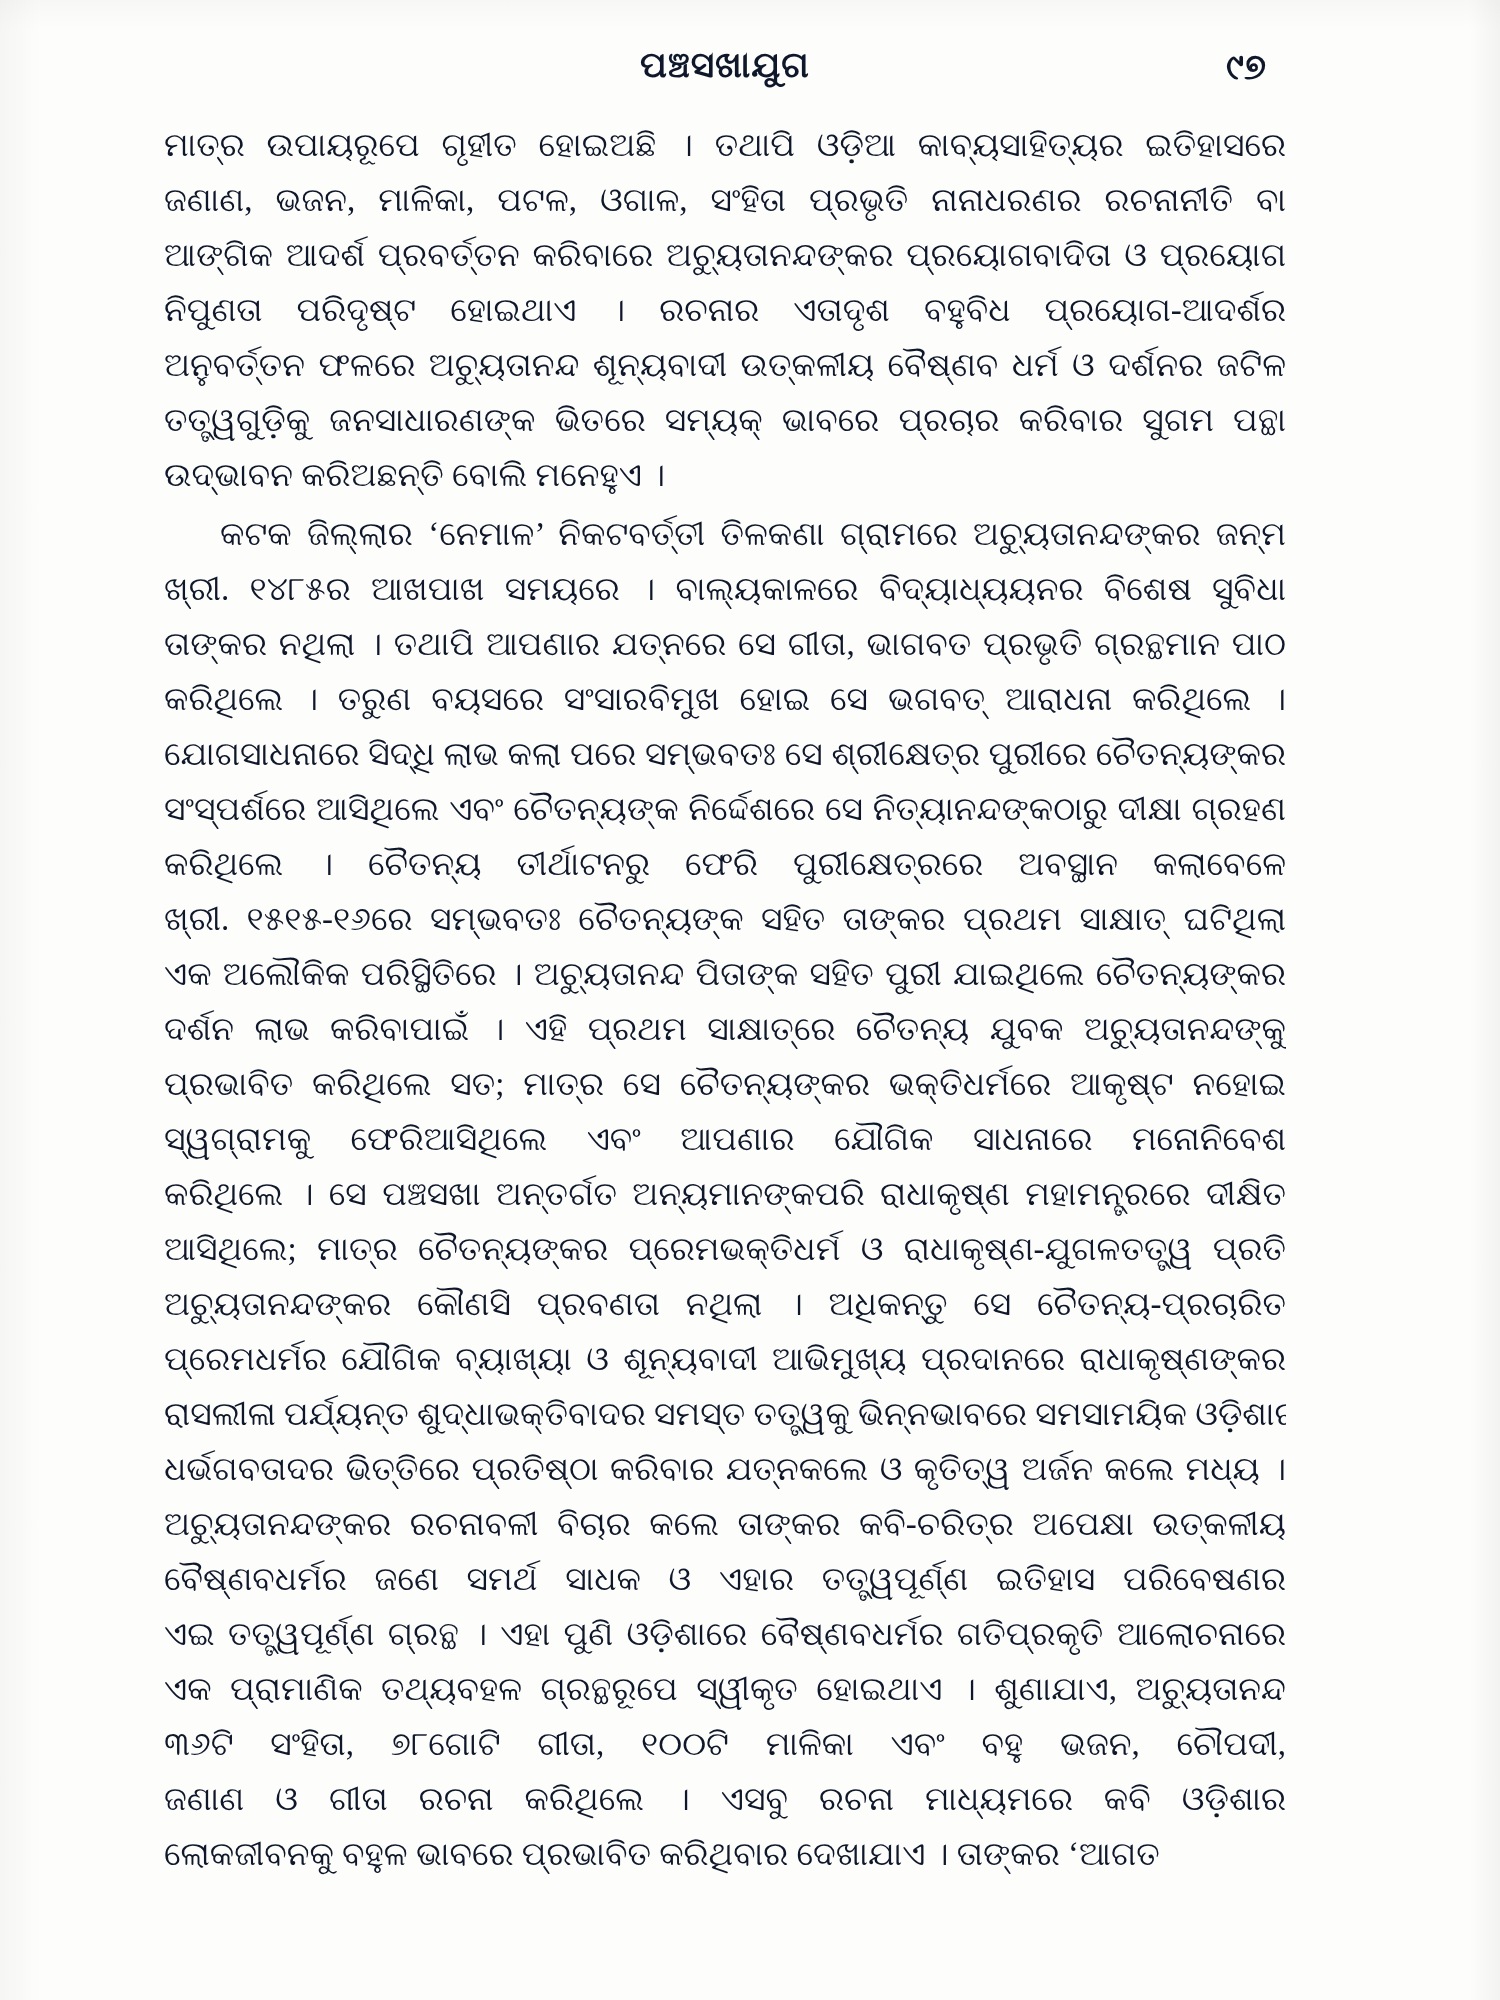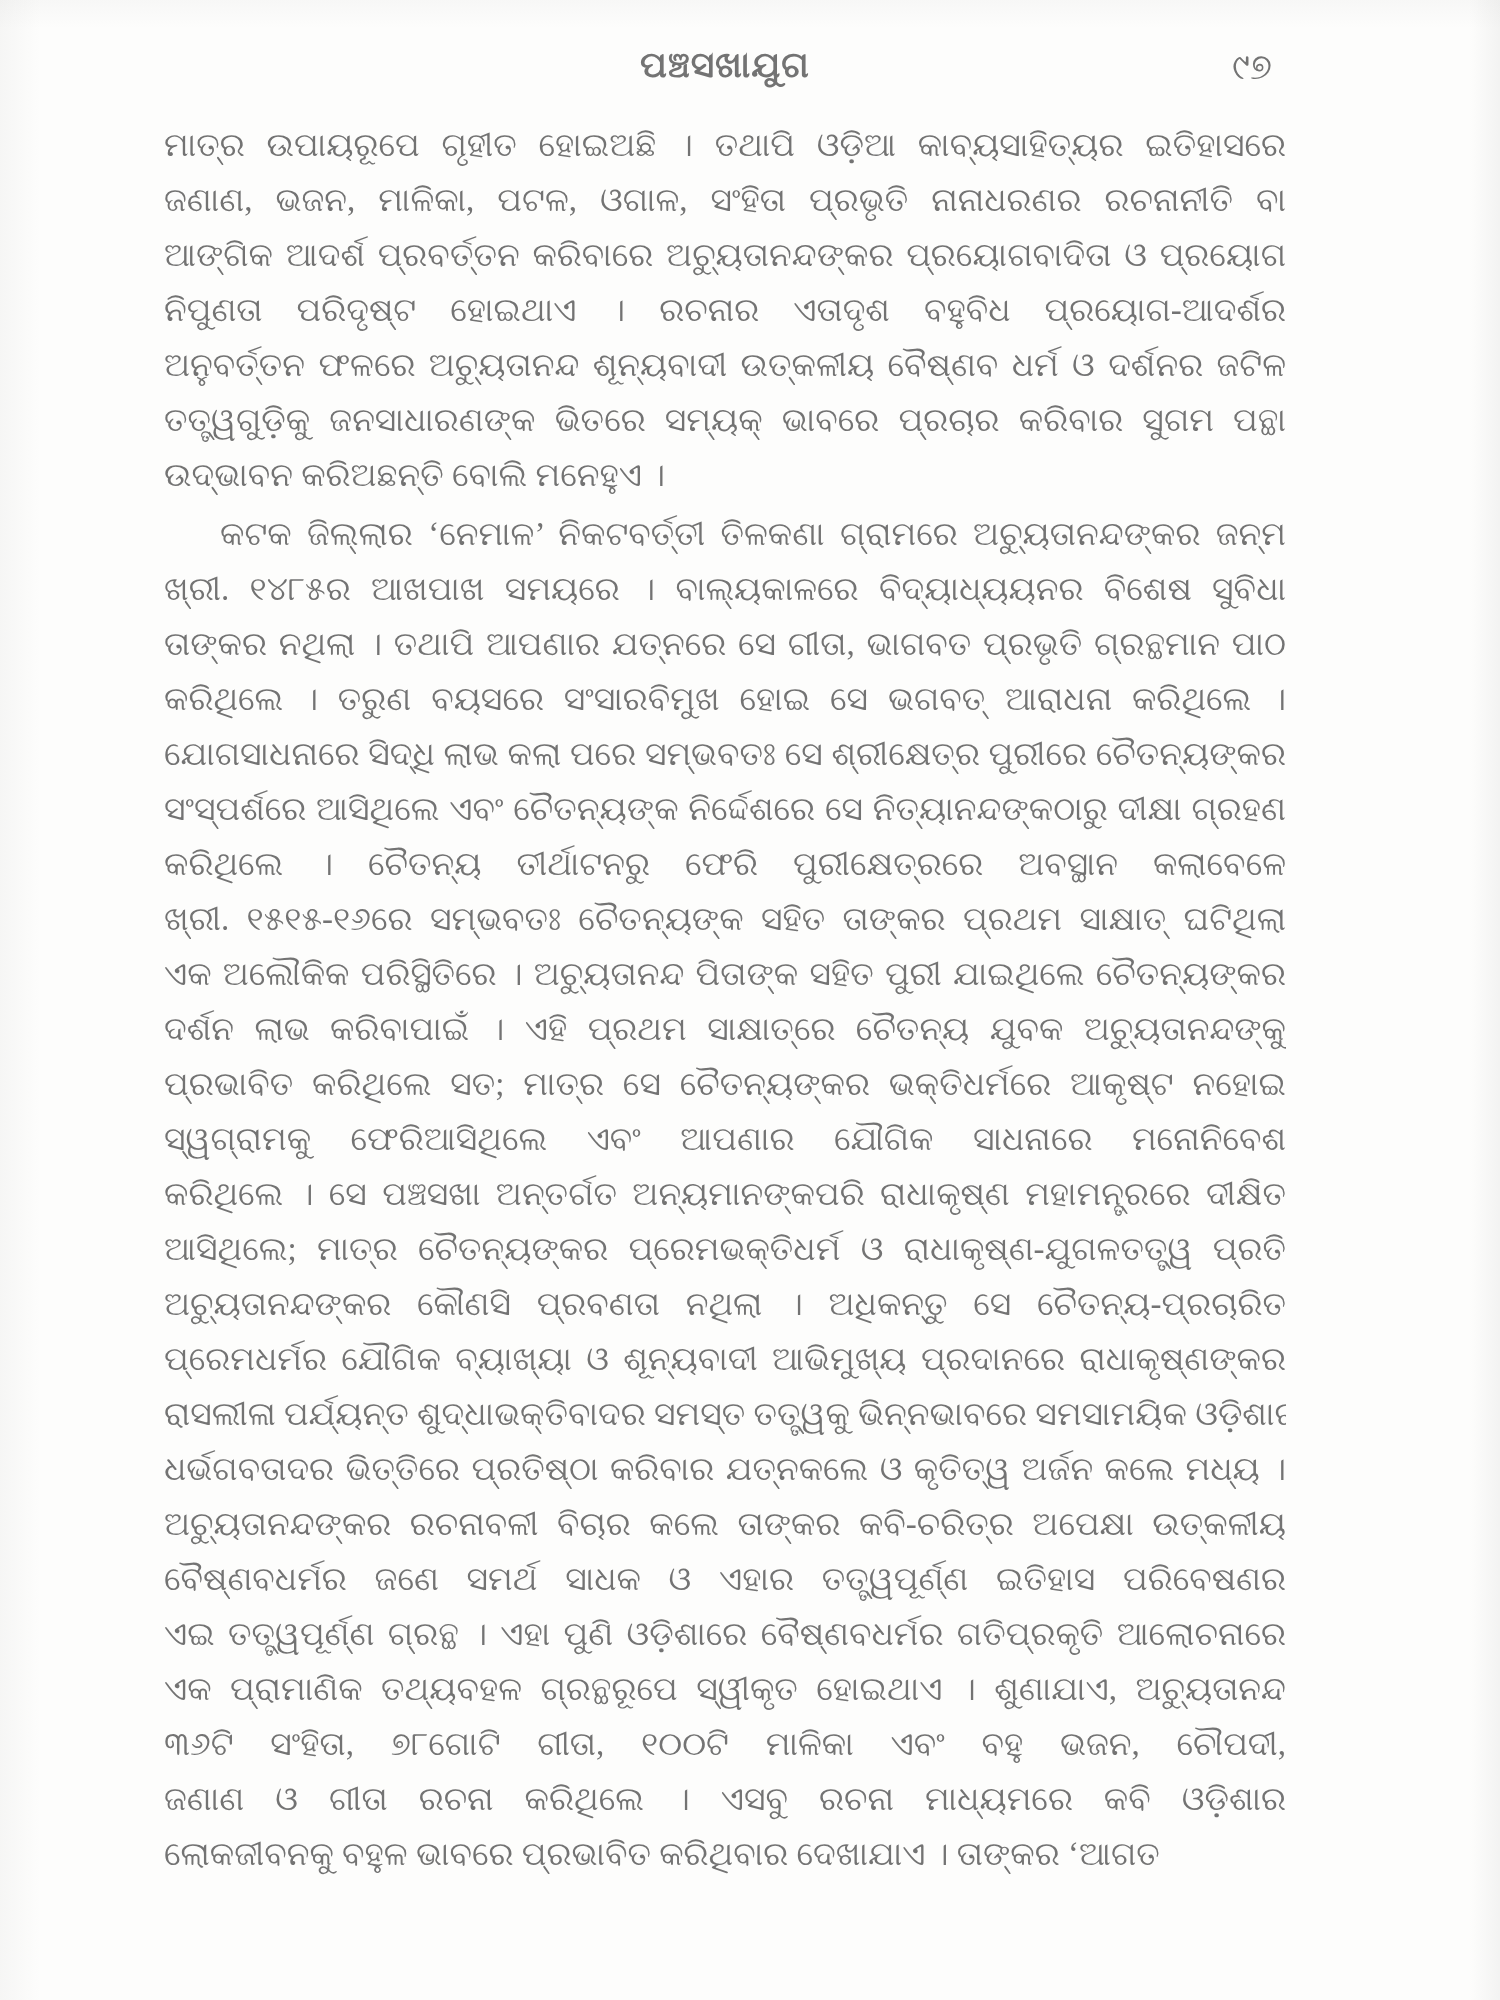--- a/index.html
+++ b/index.html
@@ -6,21 +6,21 @@
     margin: 0;
     padding: 0;
     background: #e9e9e9;
     font-family: "Liberation Serif", "DejaVu Serif", serif;
   }
   .scan-page {
     position: relative;
     width: 1500px;
     height: 2000px;
     background: #fdfdfc;
-    color: #737373;
+    color: #0f172a;
     overflow: hidden;
     box-sizing: border-box;
   }
   
   .scan-page::before {
     content: "";
     position: absolute;
     inset: 0;
     pointer-events: none;
     background:
@@ -42,24 +42,24 @@
     position: absolute;
     left: 0;
     right: 0;
     text-align: center;
     font-size: 36px;
     font-weight: bold;
     letter-spacing: 1px;
   }
   .page-number {
     position: absolute;
-    right: 18px;
+    right: 24px;
     top: 2px;
     font-size: 36px;
-    font-weight: normal;
+    font-weight: bold;
   }
   .body-text {
     position: absolute;
     left: 0;
     top: 70px;
     width: 1130px;
     font-size: 33px;
     line-height: 55px;
     font-weight: 500;
   }

